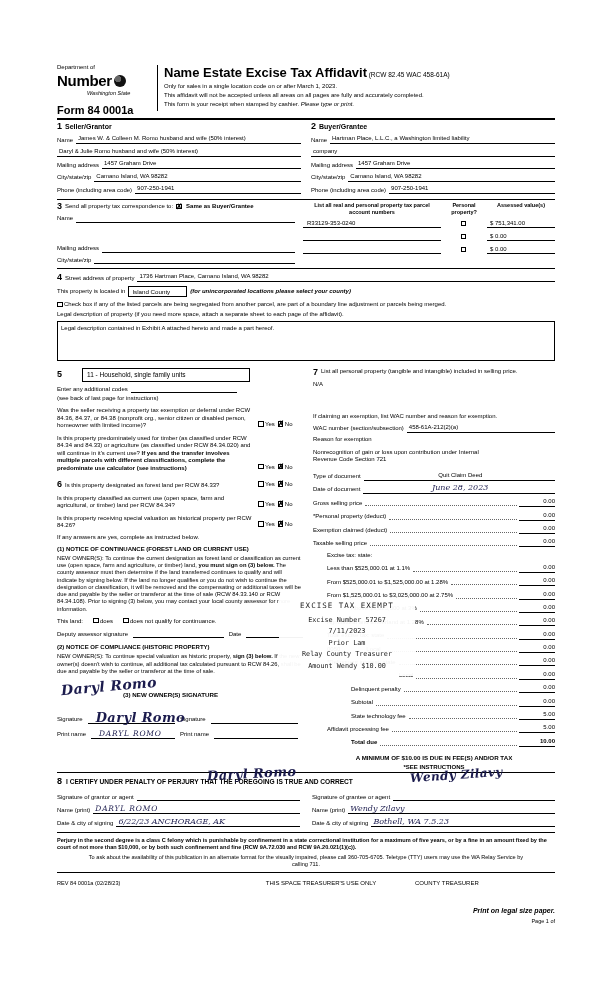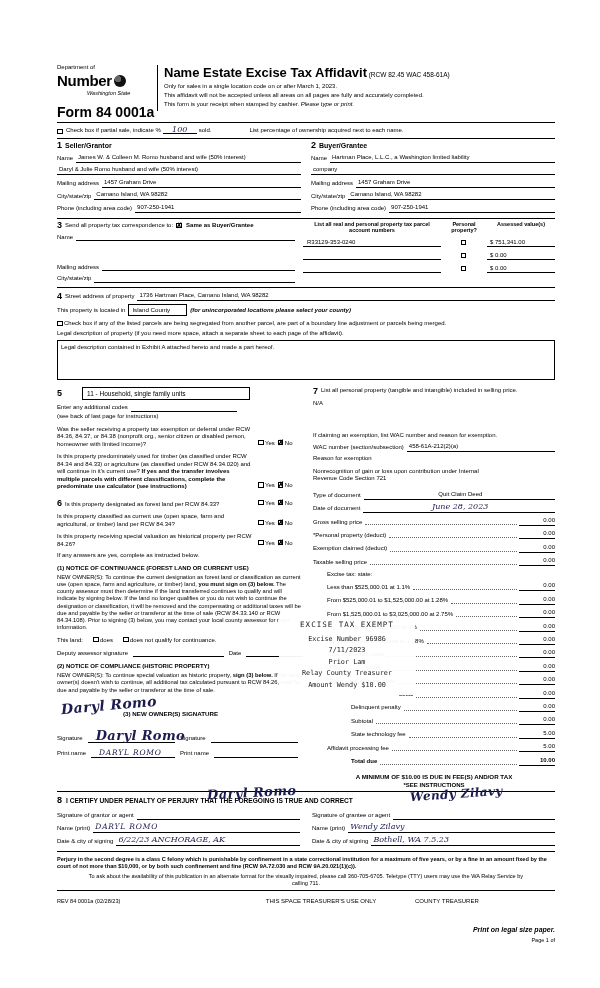--- a/index.html
+++ b/index.html
@@ -10,21 +10,21 @@
   .i{font-style:italic}
   .rule{border-top:1px solid #000}
   
   .hdr{display:flex}
   .logo{width:98px}
   .dept-small{font-size:6px}
   .dept-line{display:flex;align-items:center;gap:2px}
   .dept-big{font-size:15px;font-weight:700;letter-spacing:-0.3px}
   .logo-seal{width:12px;height:12px;border-radius:50%;display:inline-block;background:radial-gradient(circle at 35% 35%, #666 0 28%, #111 30%)}
   .dept-state{font-size:5.5px;margin-left:30px}
-  .form-num{font-size:14px;margin-top:7px}
+  .form-num{font-size:11px;margin-top:7px}
   .hdr-divider{border-left:1.5px solid #000;height:46px;margin:1px 6px 0 2px}
   .hdr-title{flex:1;padding-top:1px}
   .title{font-size:13px}
   .rcw{font-size:6.5px}
   .note{font-size:6px;margin-top:1.5px}
   
   .secnum{font-size:9px;font-weight:700;line-height:1}
   .sechead{display:flex;align-items:baseline;gap:3px}
   .st{font-size:7px;font-weight:700}
   .frow{display:flex;align-items:flex-end;margin-top:3.5px}
@@ -129,27 +129,20 @@
         <span class="rcw">(RCW 82.45 WAC 458-61A)</span>
       </div>
       <div class="note">Only for sales in a single location code on or after March 1, 2023.</div>
       <div class="note">This affidavit will not be accepted unless all areas on all pages are fully and accurately completed.</div>
       <div class="note"><span>This form is your receipt when stamped by cashier. </span><span class="i">Please type or print.</span></div>
     </div>
   </div>
 
   <div class="rule"></div>
 
-  <div class="partial-row">
-    <span class="cb"></span>
-    <span>Check box if partial sale, indicate %</span>
-    <span class="pct hand">100</span>
-    <span>sold.</span>
-    <span class="partial-right">List percentage of ownership acquired next to each name.</span>
-  </div>
 
   <div class="rule"></div>
 
   <div class="sec12">
     <div class="col">
       <div class="sechead">
           <span class="secnum">1</span>
           <span class="st">Seller/Grantor</span>
         </div>
       <div class="frow">
@@ -467,21 +460,21 @@
             <span class="val">10.00</span>
           </div>
         </div>
 
       <div class="mindue">A MINIMUM OF $10.00 IS DUE IN FEE(S) AND/OR TAX</div>
       <div class="seeinstr">*SEE INSTRUCTIONS</div>
     </div>
 
     <div class="stamp">
       <div class="s1">EXCISE TAX EXEMPT</div>
-      <div class="sl">Excise Number 96986</div>
+      <div class="sl">Excise Number 57267</div>
       <div class="sl">7/11/2023</div>
       <div class="sl">Prior Lam</div>
       <div class="sl">Relay County Treasurer</div>
       <div class="sl">Amount Wendy $10.00</div>
     </div>
   </div>
 
   <div class="rule"></div>
 
   <div class="sec8">

